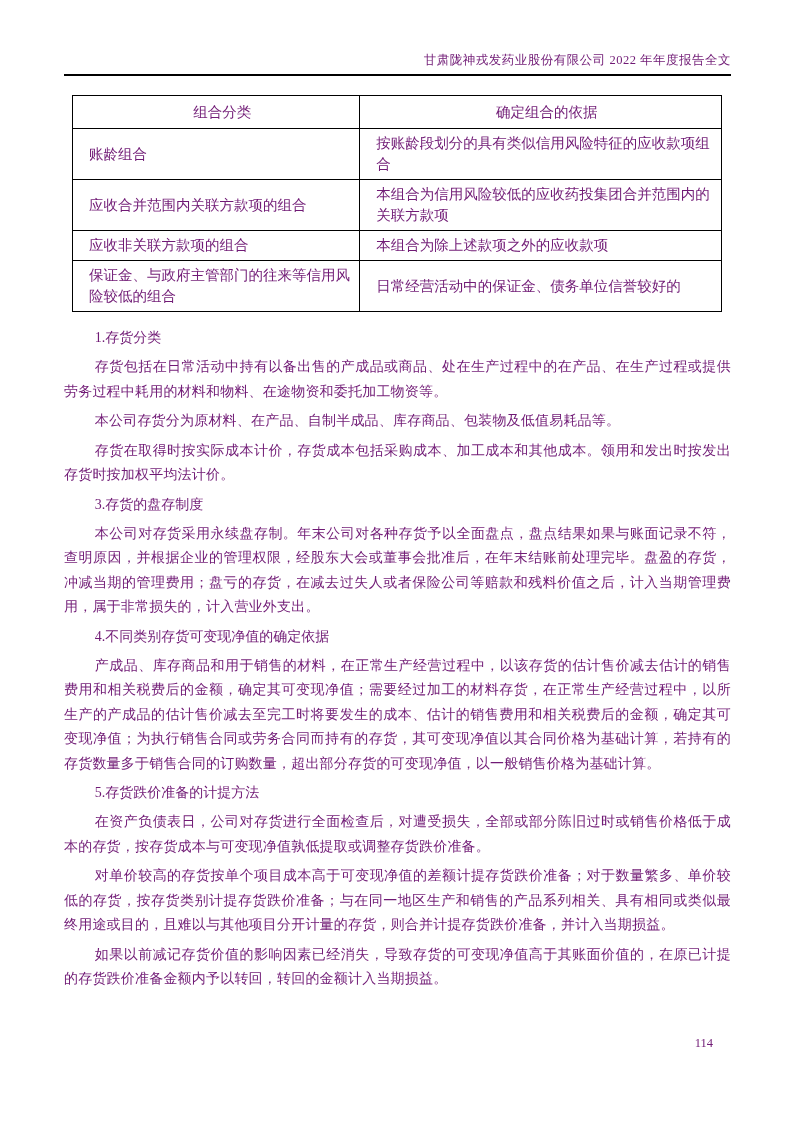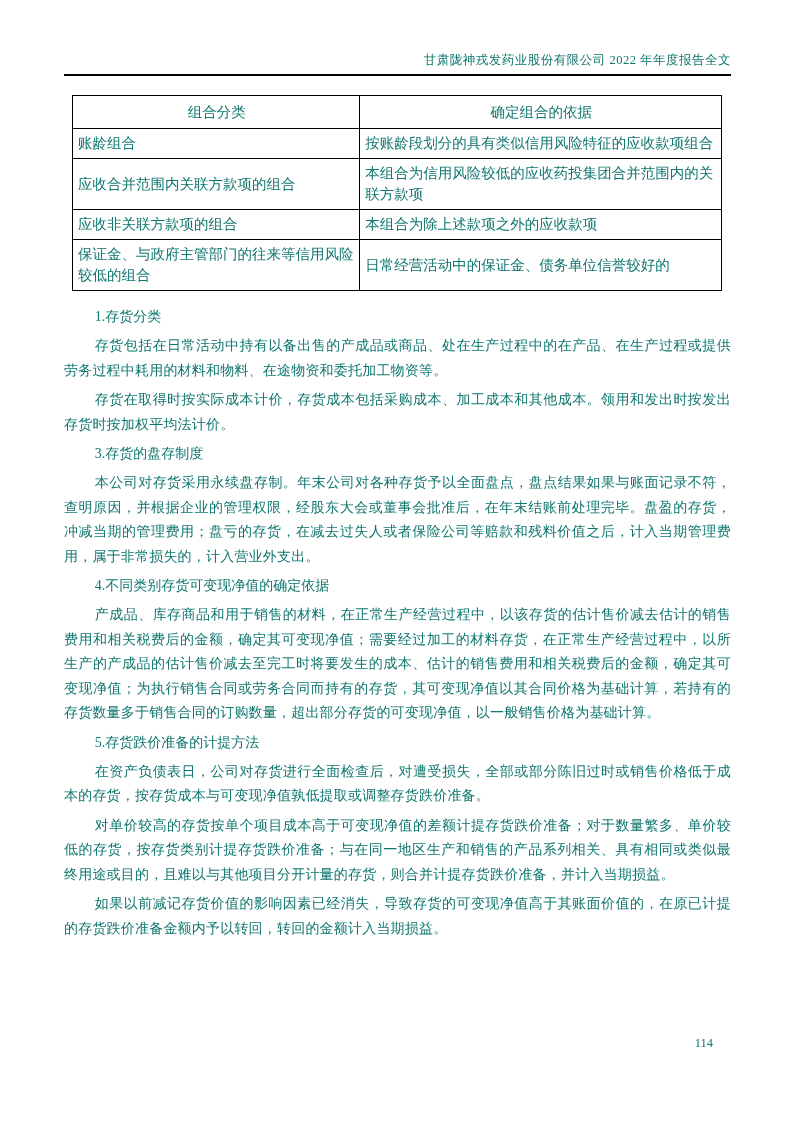--- a/index.html
+++ b/index.html
@@ -2,21 +2,21 @@
 <html><head>
 <meta charset="utf-8">
 <style>
   html, body { margin: 0; padding: 0; background: #888; }
   .page {
     position: relative;
     width: 793px;
     height: 1122px;
     margin: 0 auto;
     background: #ffffff;
-    color: #0f766e;
+    color: #701a75;
     font-family: "Liberation Serif", "DejaVu Serif", serif;
     overflow: hidden;
     box-sizing: border-box;
   }
   .content {
     position: absolute;
     left: 64px;
     right: 62px;
     top: 0;
   }
@@ -31,21 +31,21 @@
   table.portfolio {
     border-collapse: collapse;
     margin-top: 19px;
     margin-left: 8px;
     width: 650px;
     table-layout: fixed;
     font-size: 14.5px;
   }
   table.portfolio th, table.portfolio td {
     border: 1.5px solid #000;
-    padding: 4px 4px 4px 5px;
+    padding: 4px 4px 4px 16px;
     line-height: 21px;
     vertical-align: middle;
     font-weight: normal;
   }
   table.portfolio th { text-align: center; height: 24px; }
   table.portfolio td { text-align: left; }
   .col-class { width: 286px; }
   .col-basis { width: 360px; }
   .section-heading {
     margin-top: 37px;
@@ -111,20 +111,21 @@
           <td>保证金、与政府主管部门的往来等信用风险较低的组合</td>
           <td>日常经营活动中的保证金、债务单位信誉较好的</td>
         </tr>
       </tbody>
     </table>
 
 
     <div class="body-text">
       <div class="sub-heading">1.存货分类</div>
       <div class="para">存货包括在日常活动中持有以备出售的产成品或商品、处在生产过程中的在产品、在生产过程或提供劳务过程中耗用的材料和物料、在途物资和委托加工物资等。</div>
+      <div class="para">本公司存货分为原材料、在产品、自制半成品、库存商品、包装物及低值易耗品等。</div>
       <div class="para">存货在取得时按实际成本计价，存货成本包括采购成本、加工成本和其他成本。领用和发出时按发出存货时按加权平均法计价。</div>
       <div class="sub-heading">3.存货的盘存制度</div>
       <div class="para">本公司对存货采用永续盘存制。年末公司对各种存货予以全面盘点，盘点结果如果与账面记录不符，查明原因，并根据企业的管理权限，经股东大会或董事会批准后，在年末结账前处理完毕。盘盈的存货，冲减当期的管理费用；盘亏的存货，在减去过失人或者保险公司等赔款和残料价值之后，计入当期管理费用，属于非常损失的，计入营业外支出。</div>
       <div class="sub-heading">4.不同类别存货可变现净值的确定依据</div>
       <div class="para">产成品、库存商品和用于销售的材料，在正常生产经营过程中，以该存货的估计售价减去估计的销售费用和相关税费后的金额，确定其可变现净值；需要经过加工的材料存货，在正常生产经营过程中，以所生产的产成品的估计售价减去至完工时将要发生的成本、估计的销售费用和相关税费后的金额，确定其可变现净值；为执行销售合同或劳务合同而持有的存货，其可变现净值以其合同价格为基础计算，若持有的存货数量多于销售合同的订购数量，超出部分存货的可变现净值，以一般销售价格为基础计算。</div>
       <div class="sub-heading">5.存货跌价准备的计提方法</div>
       <div class="para">在资产负债表日，公司对存货进行全面检查后，对遭受损失，全部或部分陈旧过时或销售价格低于成本的存货，按存货成本与可变现净值孰低提取或调整存货跌价准备。</div>
       <div class="para">对单价较高的存货按单个项目成本高于可变现净值的差额计提存货跌价准备；对于数量繁多、单价较低的存货，按存货类别计提存货跌价准备；与在同一地区生产和销售的产品系列相关、具有相同或类似最终用途或目的，且难以与其他项目分开计量的存货，则合并计提存货跌价准备，并计入当期损益。</div>
       <div class="para">如果以前减记存货价值的影响因素已经消失，导致存货的可变现净值高于其账面价值的，在原已计提的存货跌价准备金额内予以转回，转回的金额计入当期损益。</div>
     </div>

